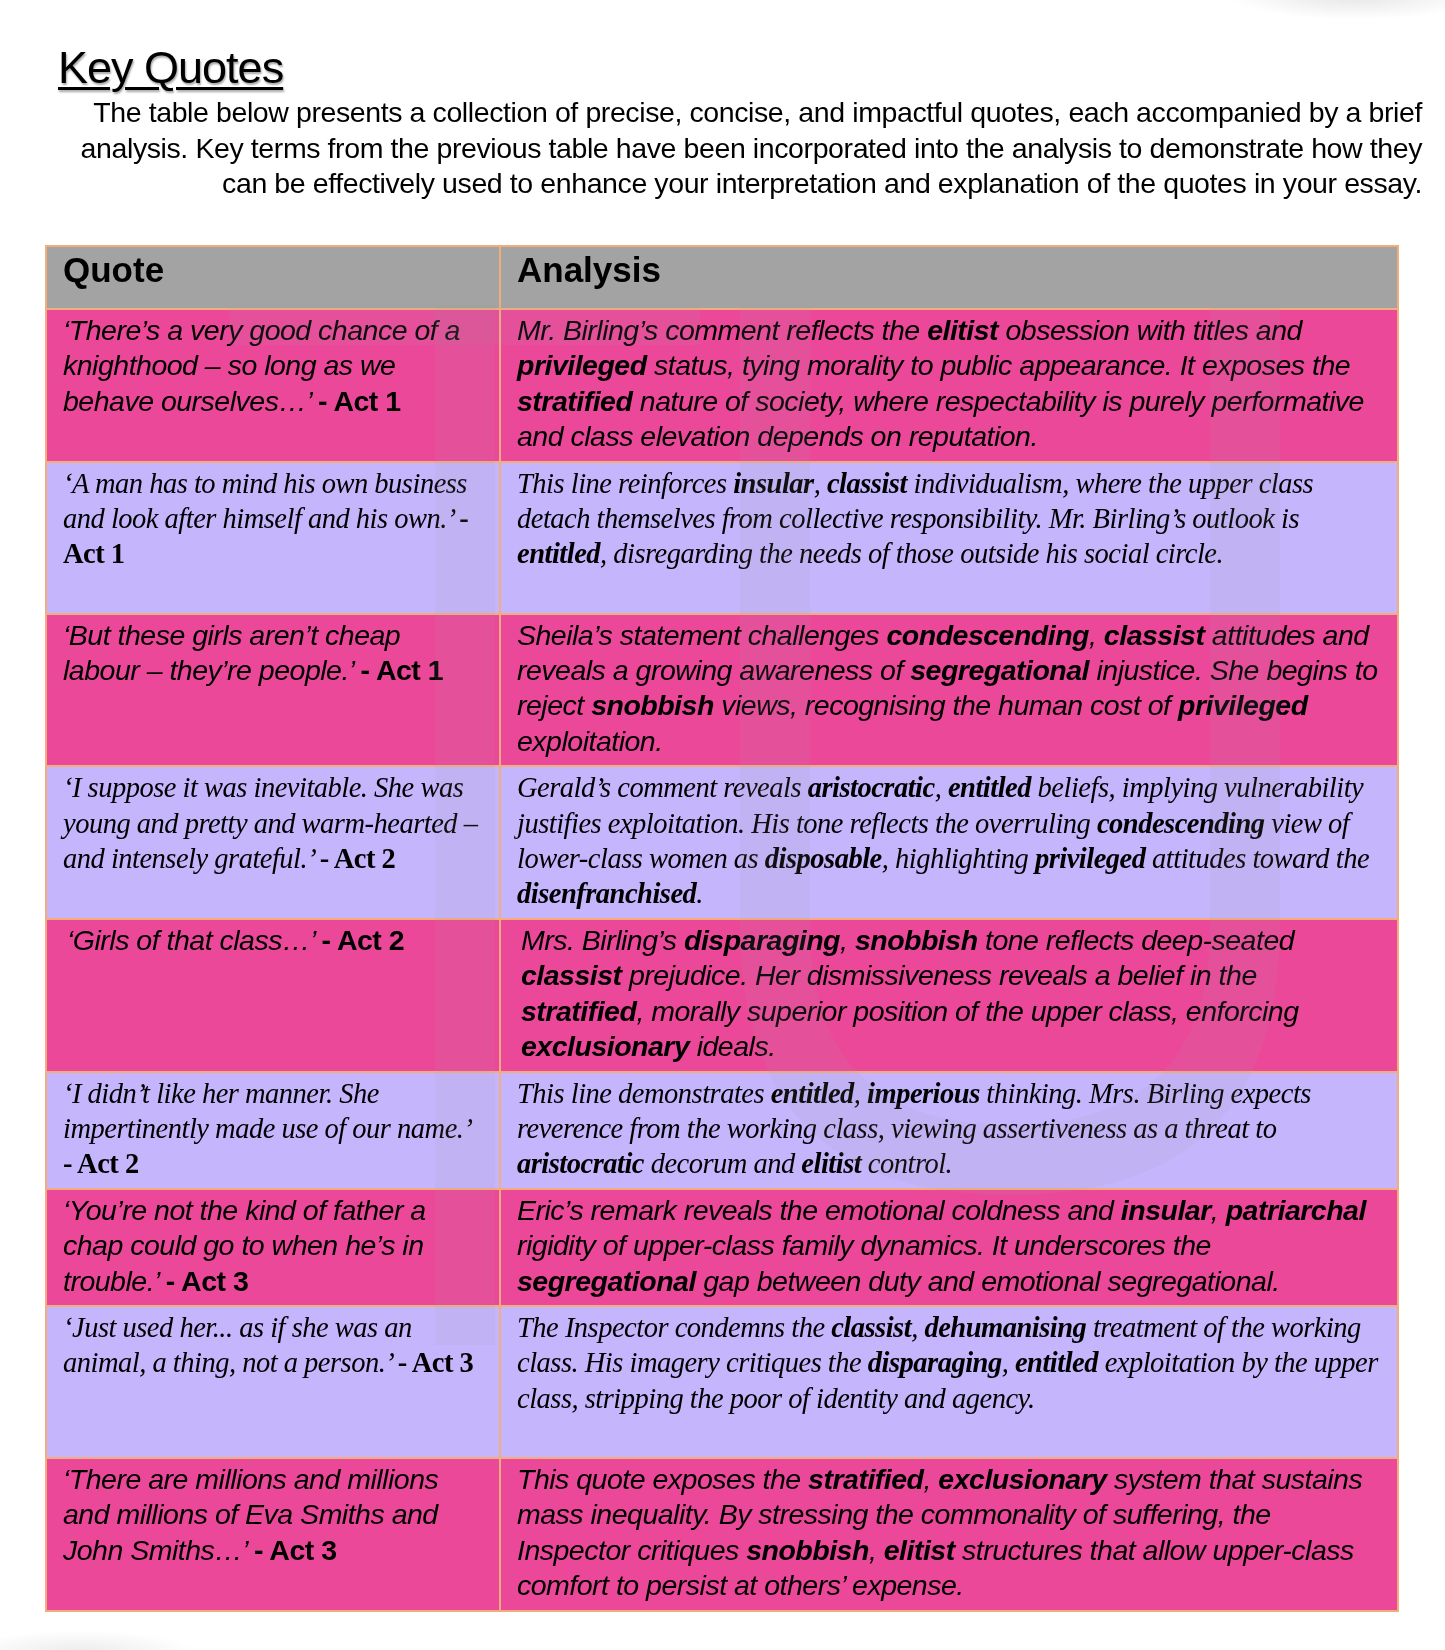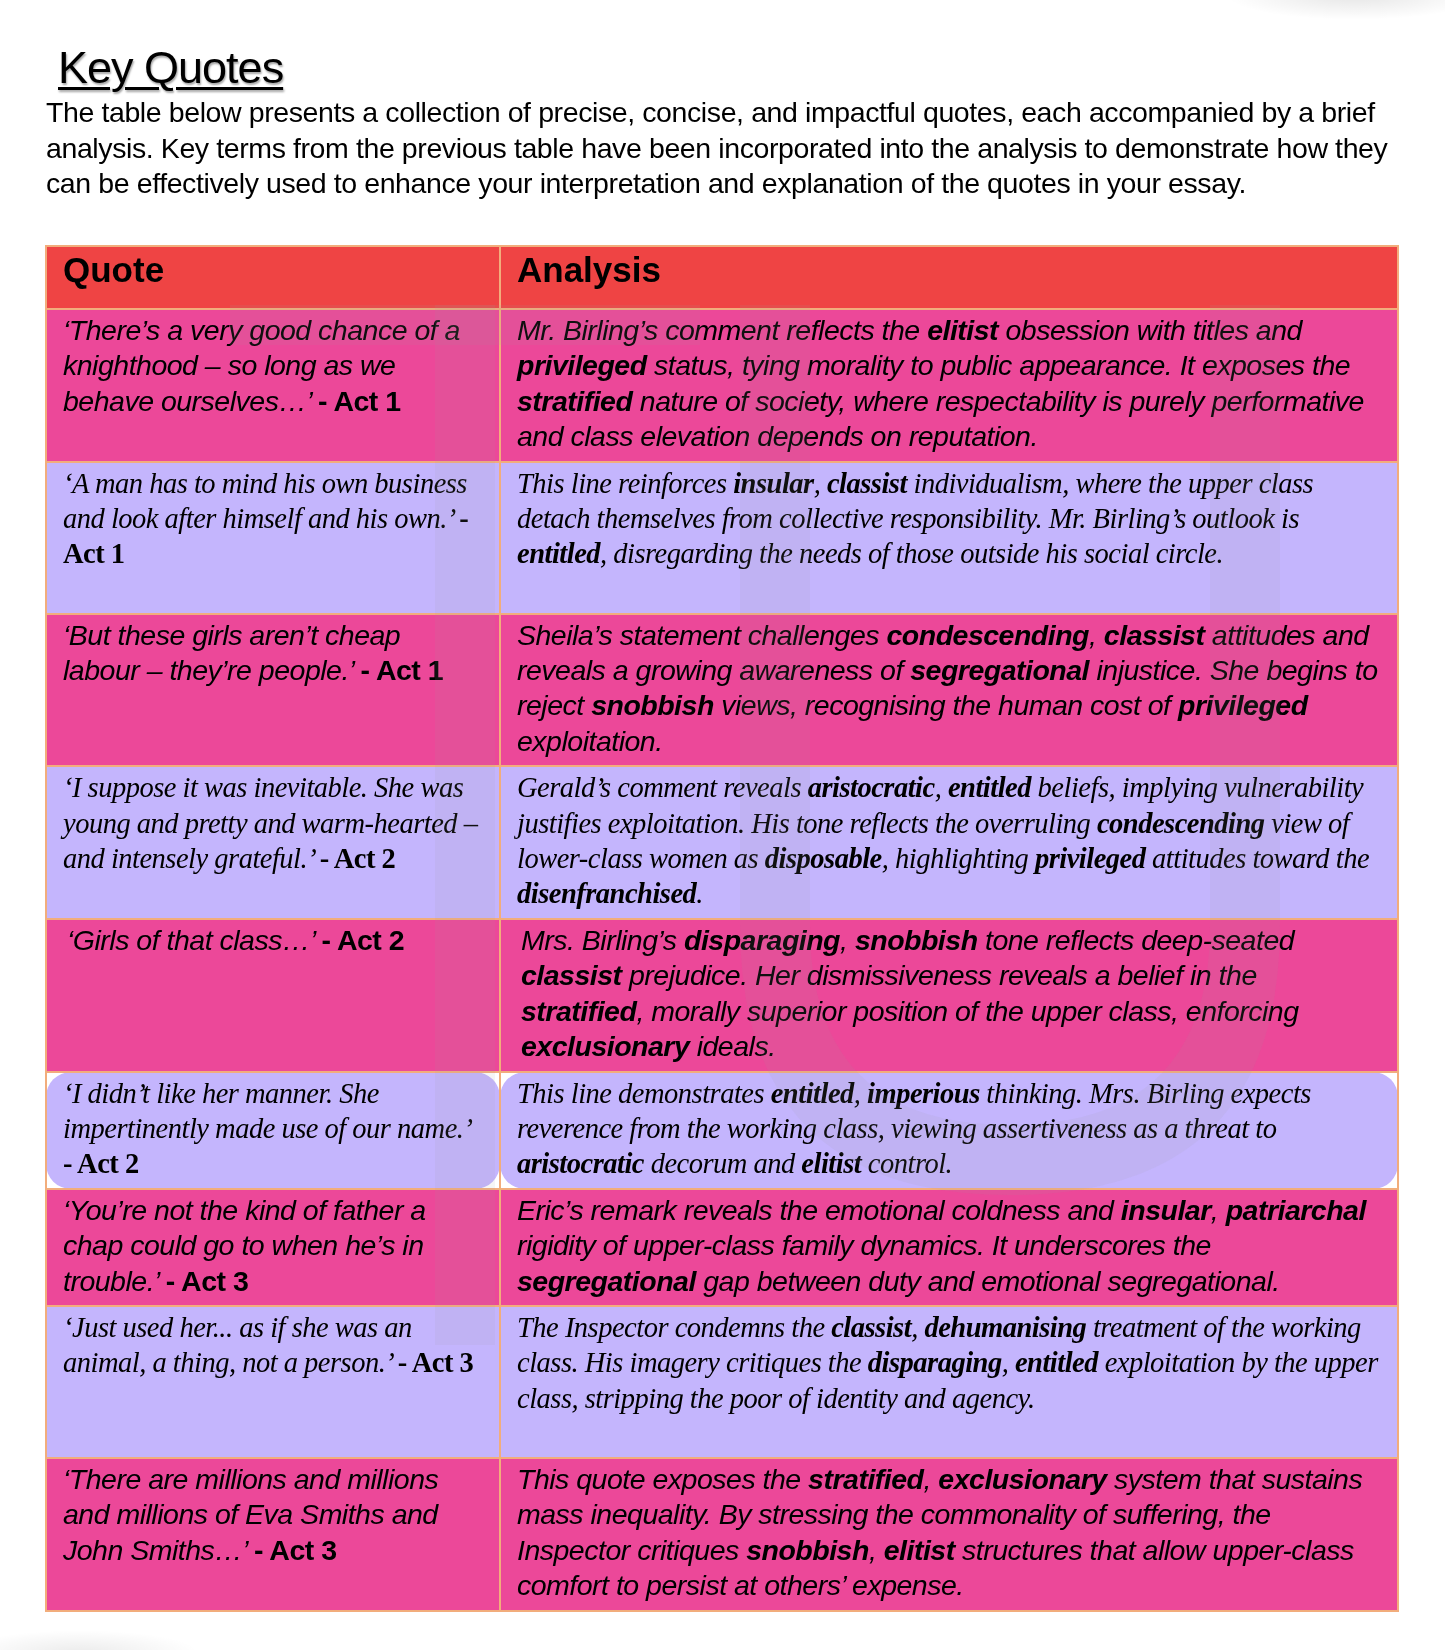--- a/index.html
+++ b/index.html
@@ -50,47 +50,48 @@
       font-size: 45px;
       font-weight: normal;
       text-decoration: underline;
       text-decoration-thickness: 3px;
       text-underline-offset: 4px;
       letter-spacing: -1px;
       text-shadow: 1px 2px 2px rgba(0,0,0,0.35);
     }
     .intro {
       position: absolute;
-      left: 46px;
+      left: 52px;
       top: 95px;
       width: 1370px;
       margin: 0;
       font-size: 28.5px;
       line-height: 35.5px;
       letter-spacing: -0.4px;
+      text-align: right;
     }
     table.quotes {
       position: absolute;
       left: 45px;
       top: 245px;
       width: 1352px;
       border-collapse: collapse;
       table-layout: fixed;
       z-index: 1;
     }
     table.quotes td, table.quotes th {
       border: 2px solid #f2ad7c;
       vertical-align: top;
       text-align: left;
       padding: 3px 16px 6px 16px;
     }
     table.quotes col.c1 { width: 454px; }
     table.quotes col.c2 { width: 898px; }
     thead th {
-      background: #ef4444;
+      background: #a3a3a3;
       font-size: 35px;
       font-weight: bold;
       height: 52px;
       padding-top: 4px;
       vertical-align: middle;
     }
     tbody td {
       font-size: 28.5px;
       line-height: 35.4px;
       font-style: italic;
@@ -98,21 +99,21 @@
     }
     tbody tr.shaded td { background: #c4b5fd; font-family: Liberation Serif, serif; }
     tbody tr.plain td { background: #ec4899; }
     .act { font-style: normal; font-weight: bold; }
     .kw { font-weight: bold; }
     tr.r1 td { height: 141px; }
     tr.r2 td { height: 141px; }
     tr.r3 td { height: 141px; }
     tr.r4 td { height: 141px; }
     tr.r5 td { height: 141px; padding-left: 20px; }
-    tr.r6 td { height: 106px; border-radius: 25px; }
+    tr.r6 td { height: 106px; }
     tr.r7 td { height: 106px; }
     tr.r8 td { height: 141px; }
     tr.r9 td { height: 141px; }
   </style>
 </head>
 <body>
 
 <div class="corner-shadow-tr"></div>
 <div class="corner-shadow-bl"></div>
 

